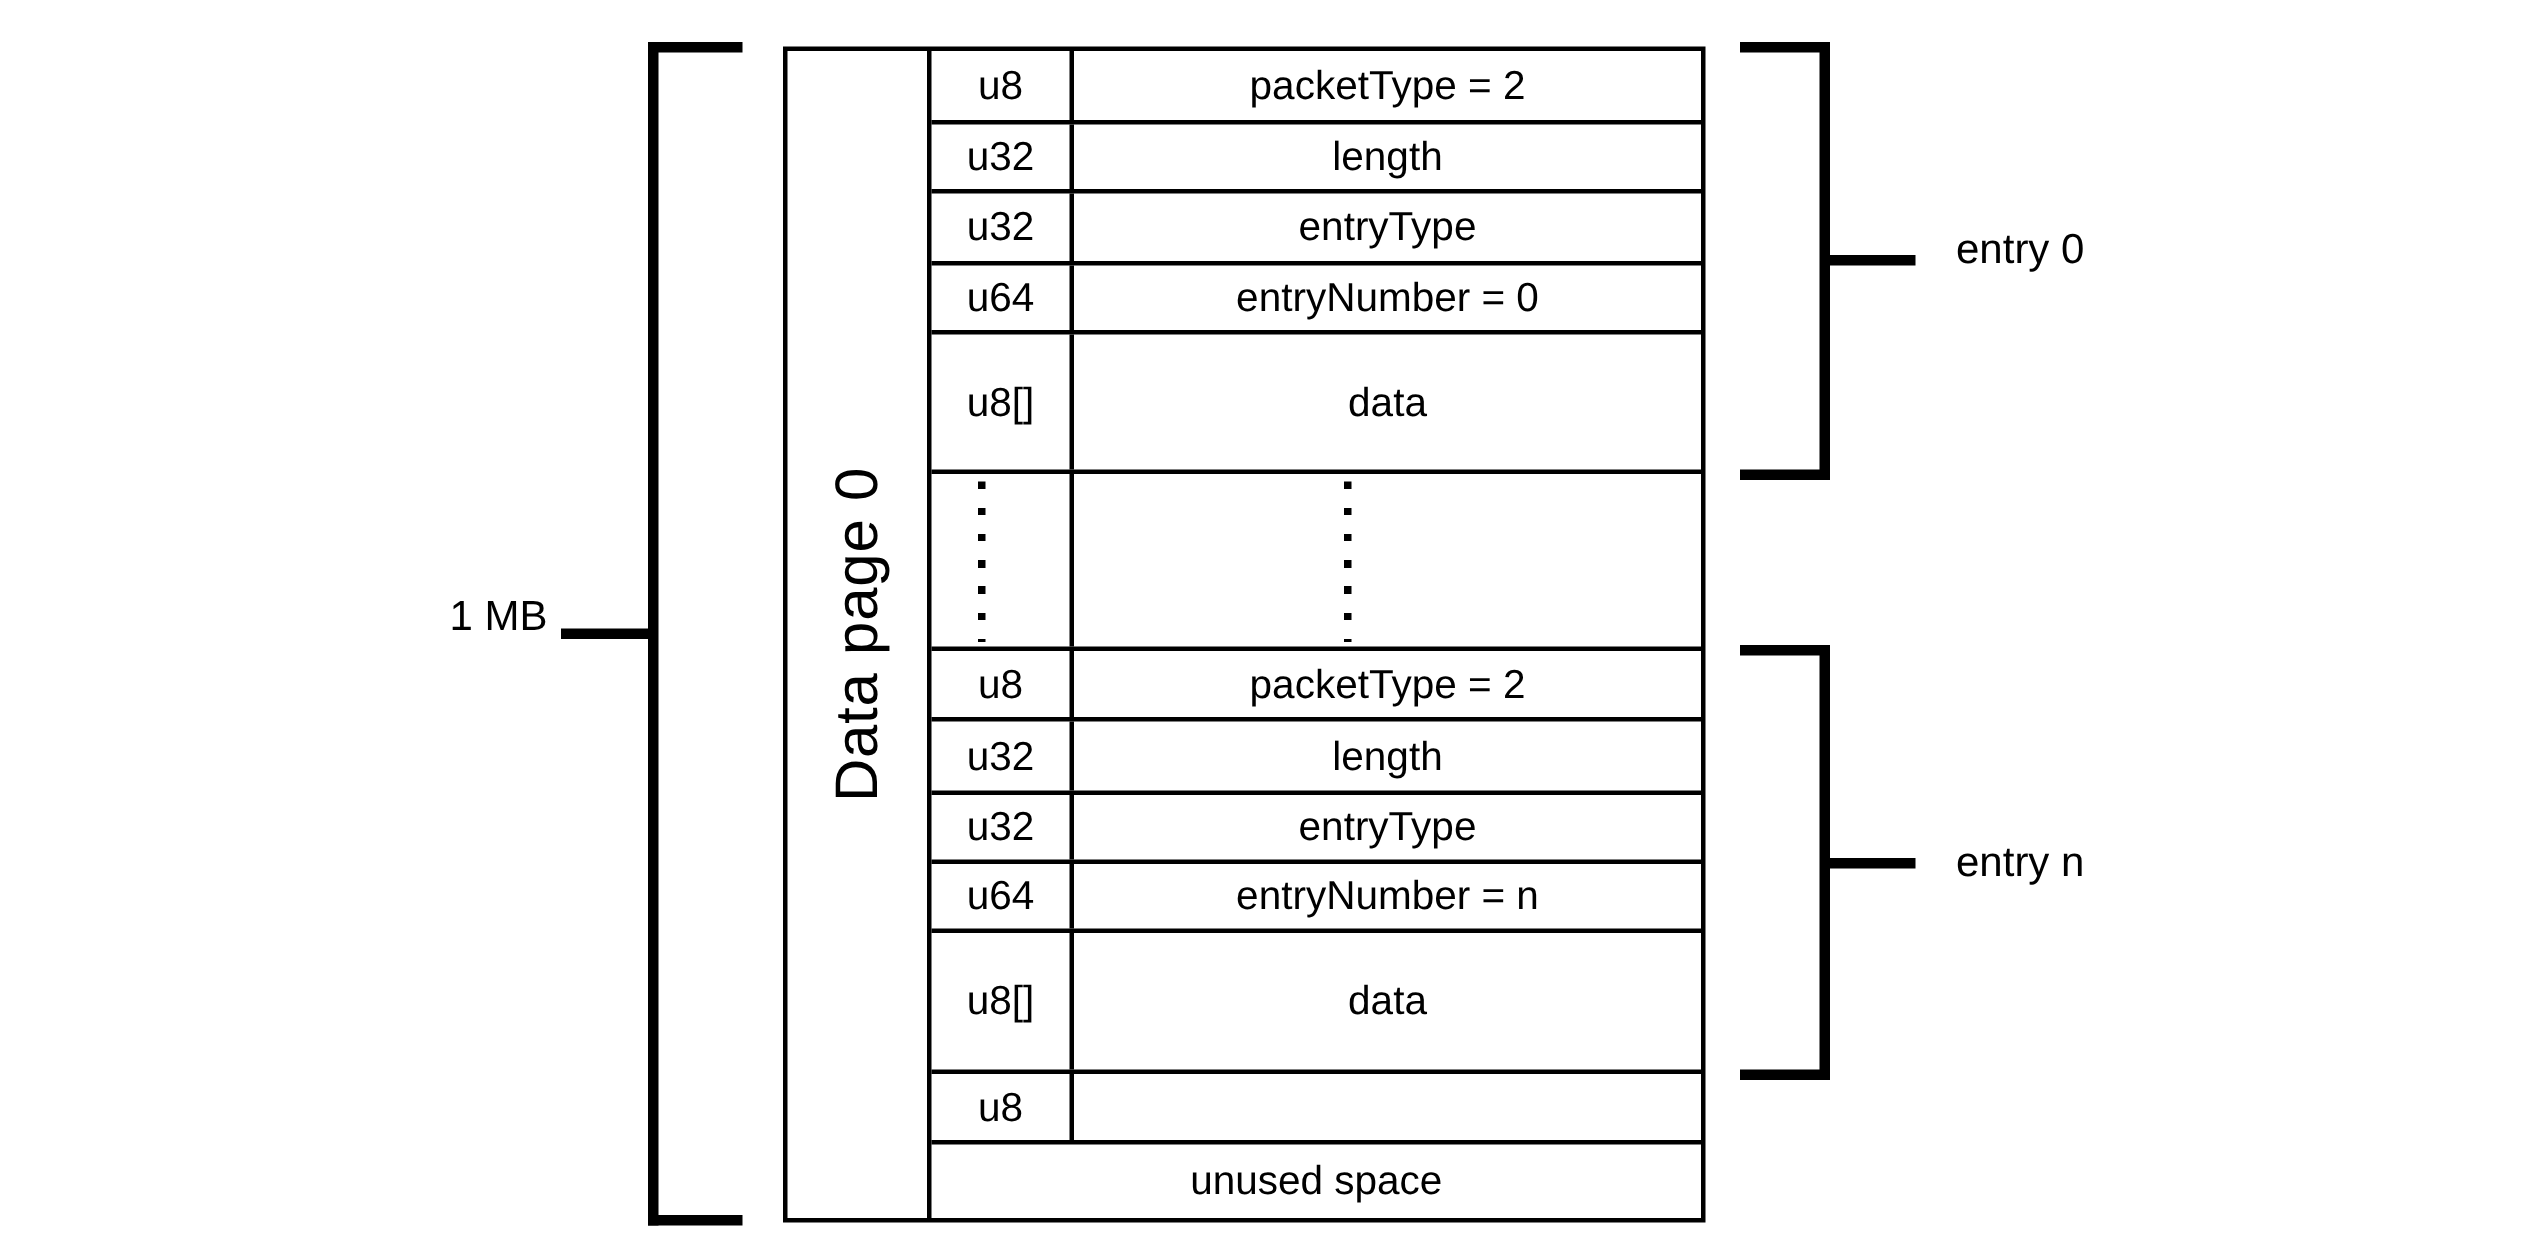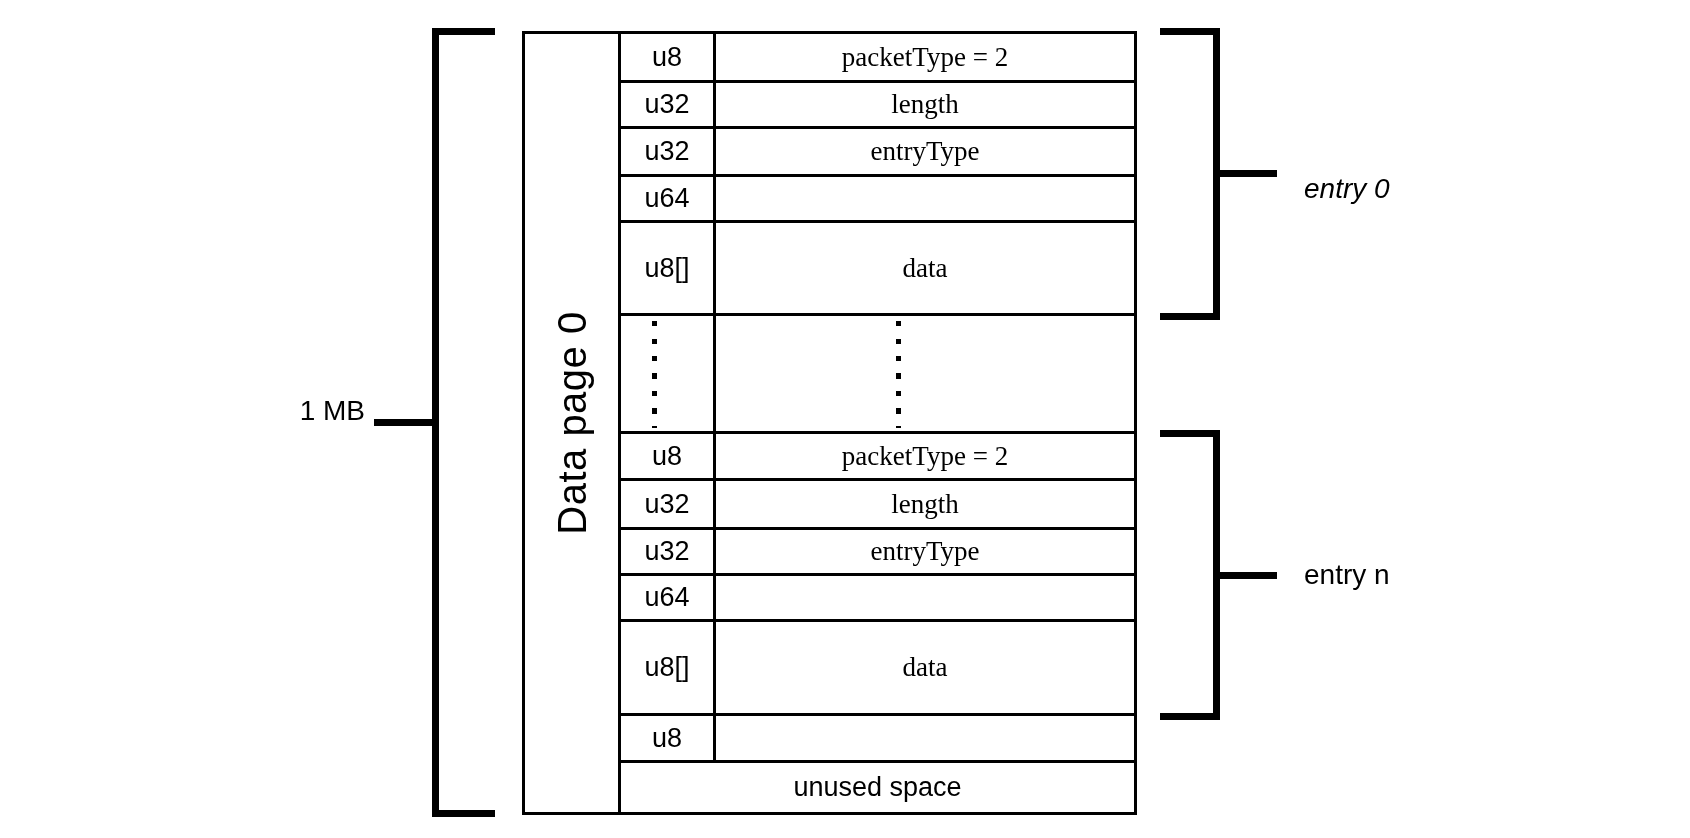--- a/index.html
+++ b/index.html
@@ -21,21 +21,21 @@
   .page-col-label {
     position:absolute; top:50%; left:50%;
     transform:translate(-50%,-50%) rotate(-90deg);
     white-space:nowrap; font-size:40px; letter-spacing:0.5px;
   }
   .rows { flex:1; display:flex; flex-direction:column; }
   .row { display:flex; border-bottom:3px solid #000; box-sizing:border-box; flex:none;text-align:right; }
   .row:last-child { border-bottom:none; }
   .cell { display:flex; align-items:center; justify-content:center; font-size:27px; }
   .type-cell { width:95px; border-right:3px solid #000; box-sizing:border-box; flex:none; position:relative; }
-  .value-cell { flex:1; position:relative;font-family:Liberation Serif, serif; }
+  .value-cell { flex:1; position:relative; }
   .span-cell { flex:1;border-radius:14px; }
 
   .h46{height:46px} .h47{height:47px} .h48{height:48px} .h49{height:49px}
   .h93{height:93px} .h94{height:94px} .h118{height:118px}
 
   
   .dots {
     position:absolute; top:5px; bottom:3px; width:5px;
     background:repeating-linear-gradient(to bottom,#000 0 5px,transparent 5px 17.5px);
   }
@@ -60,21 +60,21 @@
   .entry-tick { position:absolute; left:1220px; width:57px; height:7px; background:#000; }
   .entry-tick.t0 { top:170px; }
   .entry-tick.tn { top:572px; }
 
   
   .size-label {
     position:absolute; left:240px; top:397px; width:125px;
     text-align:right; font-size:28px; line-height:28px;
   }
   .entry-label { position:absolute; left:1304px; font-size:28px; line-height:28px; }
-  .entry-label.e0 { top:175px;font-style:italic; }
+  .entry-label.e0 { top:152px; }
   .entry-label.en { top:561px; }
 </style>
 </head>
 <body>
 
 <div class="page">
 
   <div class="size-label">1 MB</div>
   <div class="size-tick"></div>
   <div class="size-bracket"></div>
@@ -95,20 +95,21 @@
         <div class="cell value-cell">length</div>
       </div>
 
       <div class="row h48">
         <div class="cell type-cell">u32</div>
         <div class="cell value-cell">entryType</div>
       </div>
 
       <div class="row h46">
         <div class="cell type-cell">u64</div>
+        <div class="cell value-cell">entryNumber = 0</div>
       </div>
 
       <div class="row h93">
         <div class="cell type-cell">u8[]</div>
         <div class="cell value-cell">data</div>
       </div>
 
       <div class="row h118">
         <div class="cell type-cell">
           <div class="dots dots-type"></div>
@@ -128,20 +129,21 @@
         <div class="cell value-cell">length</div>
       </div>
 
       <div class="row h46">
         <div class="cell type-cell">u32</div>
         <div class="cell value-cell">entryType</div>
       </div>
 
       <div class="row h46">
         <div class="cell type-cell">u64</div>
+        <div class="cell value-cell">entryNumber = n</div>
       </div>
 
       <div class="row h94">
         <div class="cell type-cell">u8[]</div>
         <div class="cell value-cell">data</div>
       </div>
 
       <div class="row h47">
         <div class="cell type-cell">u8</div>
       </div>

